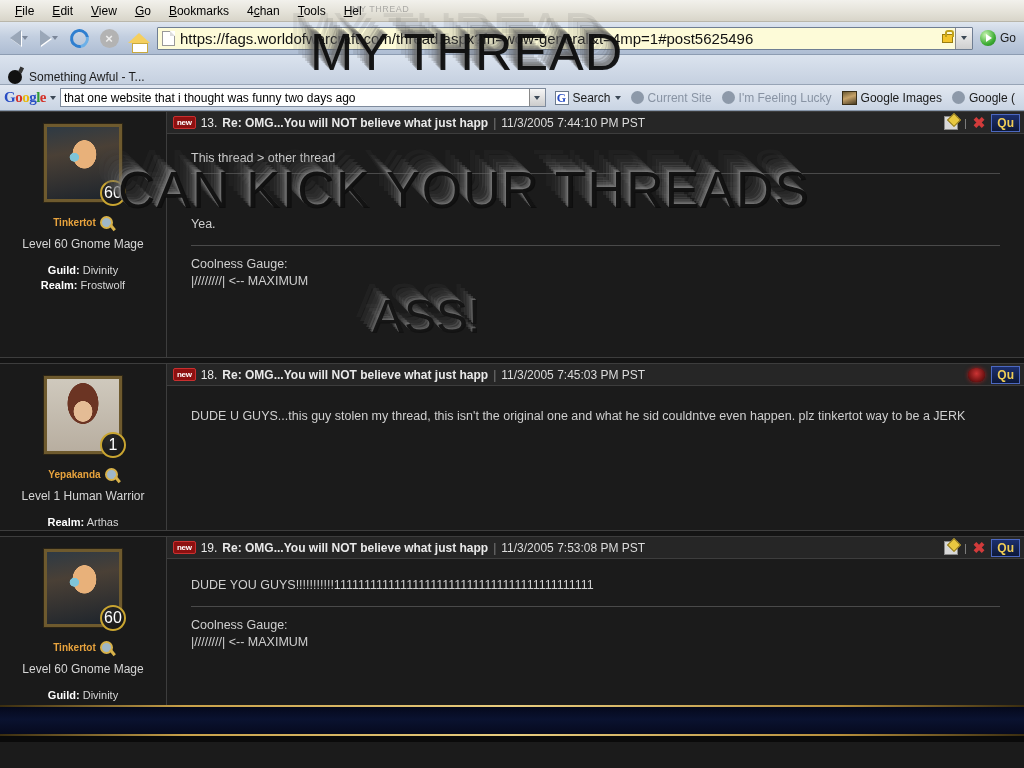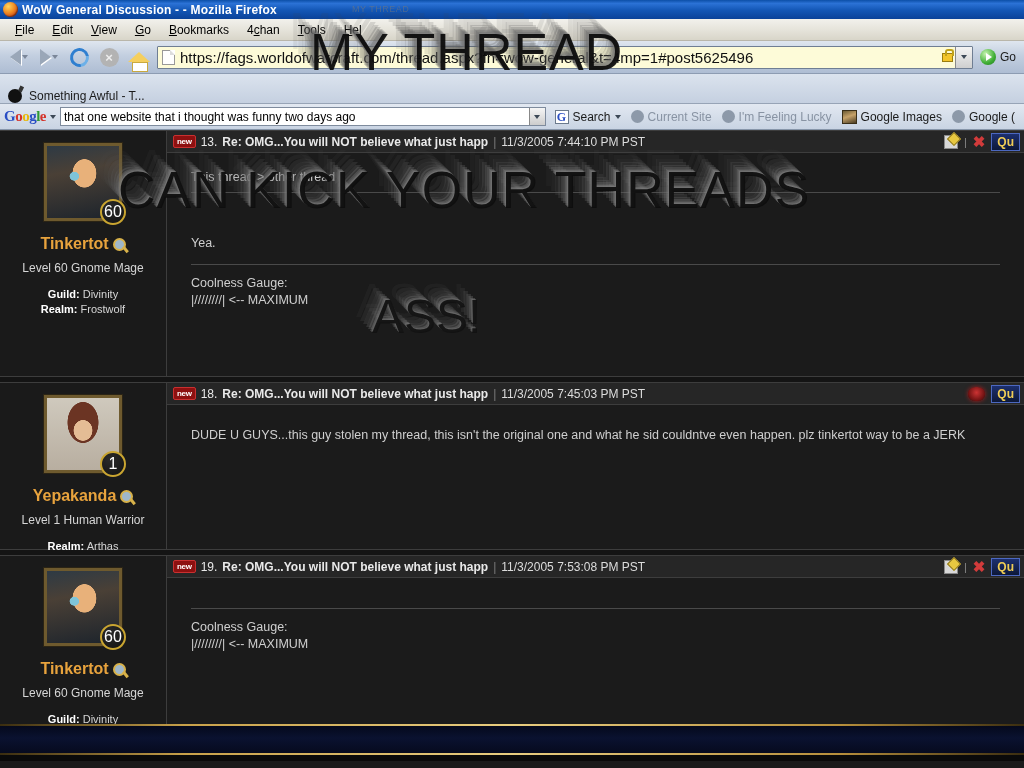--- a/index.html
+++ b/index.html
@@ -192,21 +192,21 @@
   .lvlbadge {
     position: absolute; right: -4px; bottom: -4px;
     width: 26px; height: 26px; border-radius: 50%;
     background: radial-gradient(circle at 35% 30%, #2a2a2a, #111);
     border: 2px solid #c9a531;
     color: #fff; font-size: 16px; font-weight: normal;
     display: flex; align-items: center; justify-content: center; margin-left: 12px;
   }
   .charname {
     margin-top: 14px;
-    color: #e8a33d; font-weight: bold; font-size: 16px;
+    color: #e8a33d; font-weight: bold; font-size: 10px;
     display: flex; align-items: center; gap: 4px;
   }
   .magnify {
     width: 13px; height: 13px; border-radius: 50%;
     border: 2px solid #d8b24a; position: relative; display:inline-block;
     background: #9fb7c9;
   }
   .magnify::after { content:""; position:absolute; right:-3px; bottom:-4px; width:3px; height:7px; background:#d8b24a; transform: rotate(-40deg);}
   .charline { margin-top: 8px; color: #d6d6d6; font-size: 12px; }
   .charmeta { margin-top: 12px; color: #d6d6d6; font-size: 11px; line-height: 15px; }
@@ -266,24 +266,20 @@
          text-shadow: -1px -1px 0 rgba(130,130,130,.5), -2px -2px 0 rgba(125,125,125,.45), -3px -3px 0 rgba(118,118,118,.4), -5px -5px 0 rgba(110,110,110,.34), -7px -7px 0 rgba(102,102,102,.3), -10px -10px 0 rgba(95,95,95,.25), -13px -13px 0 rgba(88,88,88,.2), -17px -17px 0 rgba(80,80,80,.16), -22px -22px 0 rgba(72,72,72,.12); }
   #ov3 { top: 289px; left: 372px; font-size: 48px; letter-spacing: 0px; color: rgba(18,18,18,.95);
          text-shadow: -1px -1px 0 rgba(120,120,120,.5), -2px -2px 0 rgba(115,115,115,.45), -4px -4px 0 rgba(108,108,108,.38), -6px -6px 0 rgba(100,100,100,.32), -9px -9px 0 rgba(92,92,92,.26), -12px -12px 0 rgba(84,84,84,.2), -16px -16px 0 rgba(76,76,76,.15); }
   #ovtiny { top: 4px; left: 352px; font-size: 9px; color: rgba(120,120,120,.55); letter-spacing: .5px;}
 </style>
 </head>
 <body>
 
 <div id="browser">
 
-  <div class="titlebar">
-    <span class="ff-logo"></span>
-    <span>WoW General Discussion -  - Mozilla Firefox</span>
-  </div>
 
   <div class="menubar">
     <span class="mi"><u>F</u>ile</span>
     <span class="mi"><u>E</u>dit</span>
     <span class="mi"><u>V</u>iew</span>
     <span class="mi"><u>G</u>o</span>
     <span class="mi"><u>B</u>ookmarks</span>
     <span class="mi">4<u>c</u>han</span>
     <span class="mi"><u>T</u>ools</span>
     <span class="mi"><u>H</u>el</span>
@@ -463,20 +459,21 @@
           <span class="postsep">|</span>
           <span class="posttime">11/3/2005 7:53:08 PM PST</span>
           <span class="headright">
             <span class="icon-edit"></span>
             <span class="icon-pipe">|</span>
             <span class="icon-x">✖</span>
             <span class="quotebtn">Qu</span>
           </span>
         </div>
         <div class="postbody" style="padding-top:18px;">
+          <div>DUDE YOU GUYS!!!!!!!!!!!1111111111111111111111111111111111111111111</div>
           <div class="hr2"></div>
           <div>Coolness Gauge:</div>
           <div class="mono">|////////| &lt;-- MAXIMUM</div>
         </div>
       </div>
     </div>
 
     <div id="bottomstrip">
       <div class="goldline"></div>
       <div class="navyband"></div>

